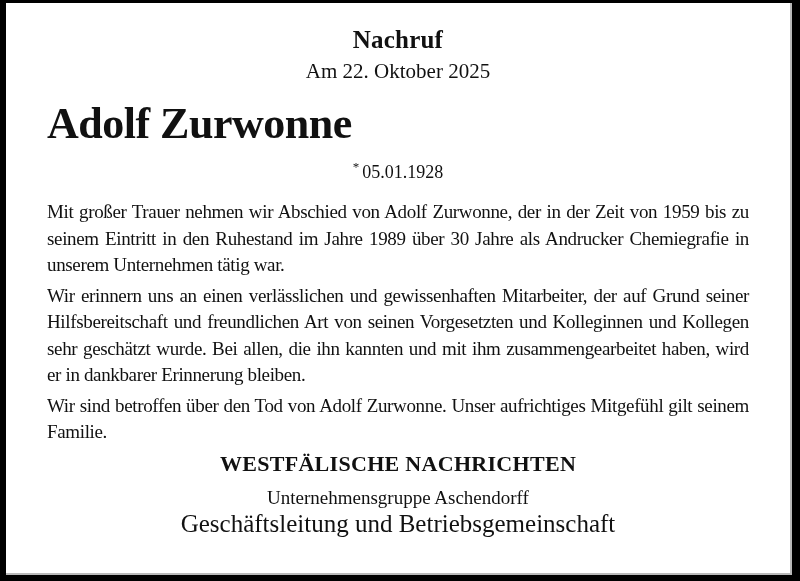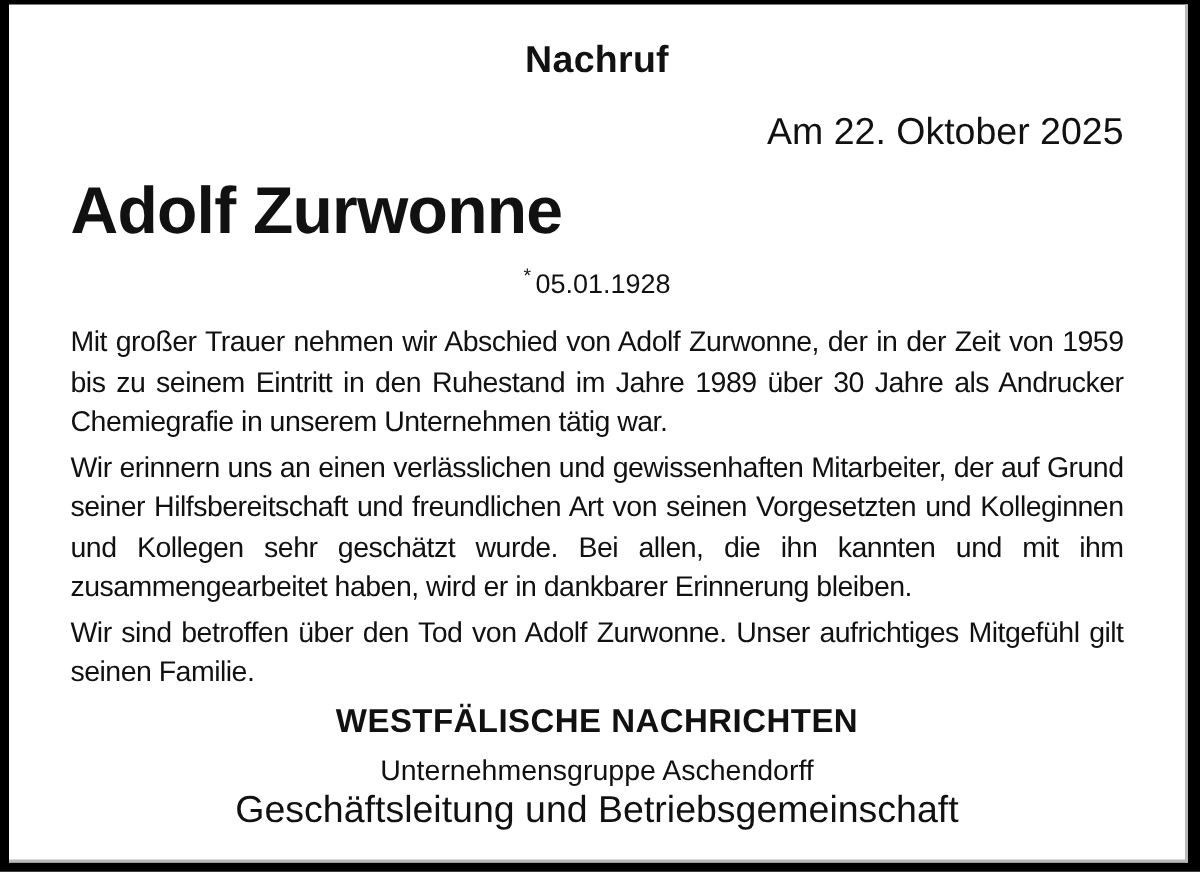--- a/index.html
+++ b/index.html
@@ -1,21 +1,21 @@
 <!DOCTYPE html>
 <html style="--frame: #000000; --page_bg: #ffffff; --text: #111111; --page_edge: #b9b9b9;"><head>
 <meta charset="utf-8">
 <style>
   :root {
     --frame: #000000;
     --page_bg: #ffffff;
     --text: #111111;
     --page_edge: #b9b9b9;
   }
-  * { box-sizing: border-box; margin: 0; padding: 0; }
+  * { box-sizing: border-box; margin: 0; padding: 0; font-family: Liberation Serif, serif; }
   html, body {
     width: 800px; height: 581px;
     background: var(--frame);
     overflow: hidden;
     font-family: "Liberation Sans", sans-serif;
   }
   .page {
     position: absolute;
     left: 6px; top: 3px; right: 8px; bottom: 6px;
     background: var(--page_bg);
@@ -29,24 +29,24 @@
   }
   .notice-title {
     padding-top: 22px;
     font-size: 25px;
     line-height: 30px;
     font-weight: bold;
     text-align: center;
     letter-spacing: 0.2px;
   }
   .date-line {
-    margin-top: 21px;
-    font-size: 25px;
+    margin-top: 4px;
+    font-size: 21px;
     line-height: 24px;
-    text-align: right;
+    text-align: center;
   }
   .intro-line {
     margin-top: 2px;
     font-size: 19px;
     line-height: 24px;
     text-align: center;
   }
   .deceased-name {
     margin-top: 16px;
     font-size: 44px;
@@ -110,21 +110,21 @@
 
     <div class="deceased-name">Adolf Zurwonne</div>
 
     <div class="birth-line">
       <span class="birth-star">*</span><span>05.01.1928</span>
     </div>
 
     <div class="body-text">
       <p>Mit großer Trauer nehmen wir Abschied von Adolf Zurwonne, der in der Zeit von 1959 bis zu seinem Eintritt in den Ruhestand im Jahre 1989 über 30 Jahre als Andrucker Chemiegrafie in unserem Unternehmen tätig war.</p>
       <p>Wir erinnern uns an einen verlässlichen und gewissenhaften Mitarbeiter, der auf Grund seiner Hilfsbereitschaft und freundlichen Art von seinen Vorgesetzten und Kolleginnen und Kollegen sehr geschätzt wurde. Bei allen, die ihn kannten und mit ihm zusammengearbeitet haben, wird er in dankbarer Erinnerung bleiben.</p>
-      <p>Wir sind betroffen über den Tod von Adolf Zurwonne. Unser aufrichtiges Mitgefühl gilt seinen Familie.</p>
+      <p>Wir sind betroffen über den Tod von Adolf Zurwonne. Unser aufrichtiges Mitgefühl gilt seinem Familie.</p>
     </div>
 
     <div class="footer">
       <div class="company-name">WESTFÄLISCHE NACHRICHTEN</div>
       <div class="company-group">Unternehmensgruppe Aschendorff</div>
       <div class="company-signature">Geschäftsleitung und Betriebsgemeinschaft</div>
     </div>
 
   </div>
 </div>

